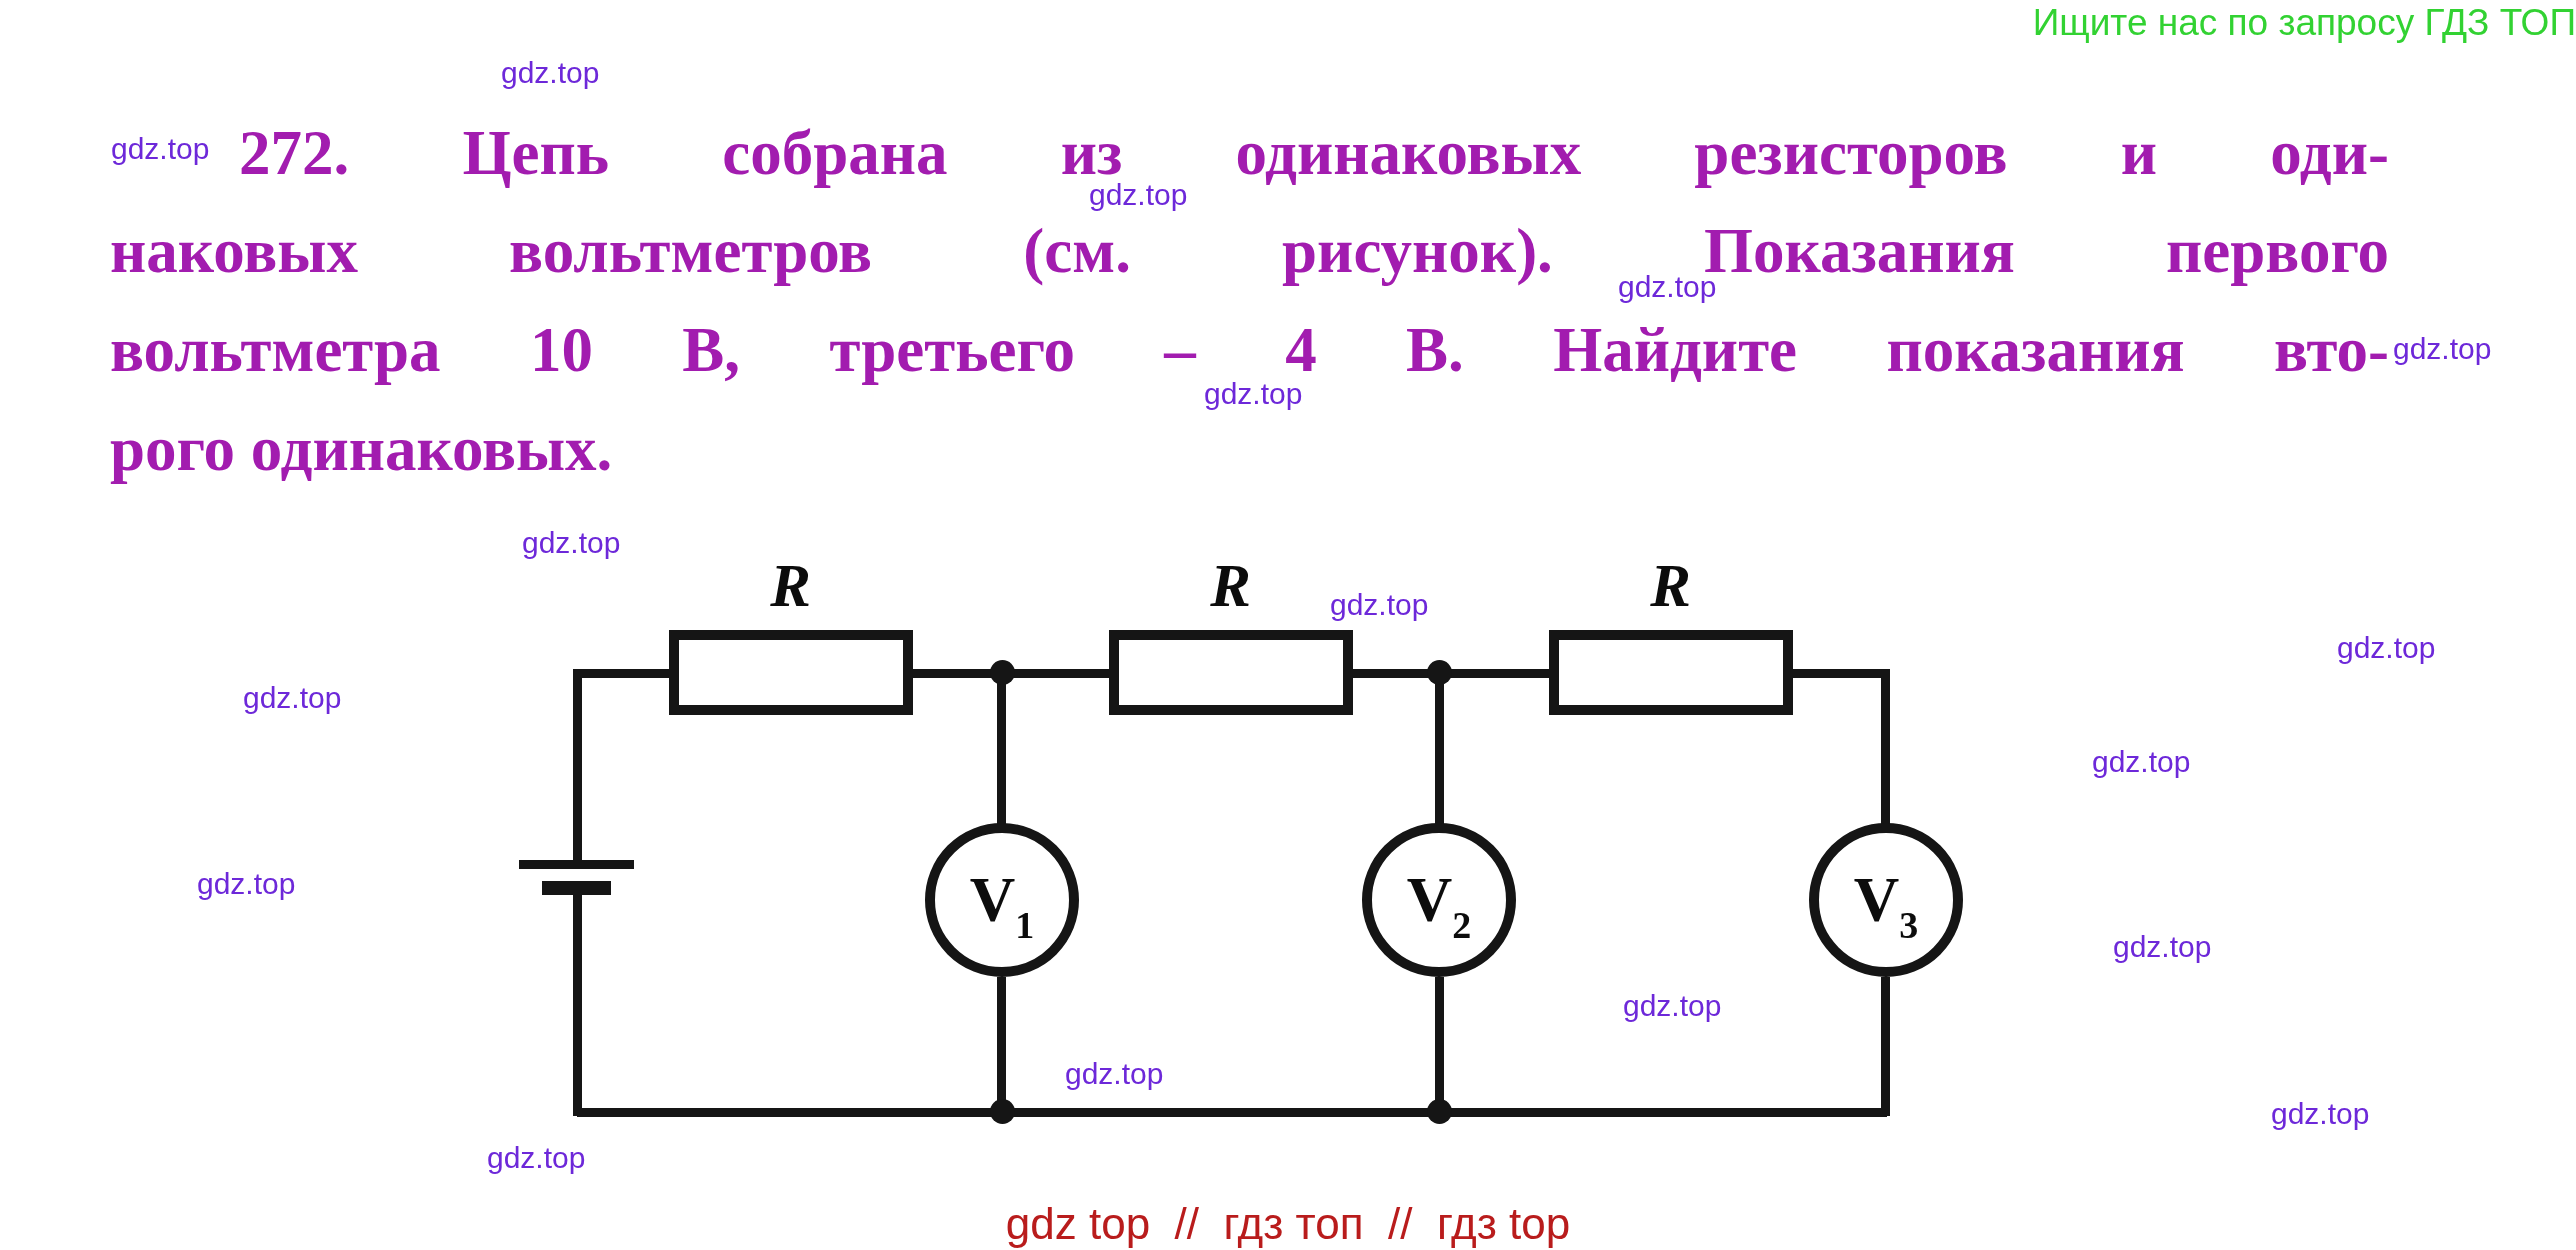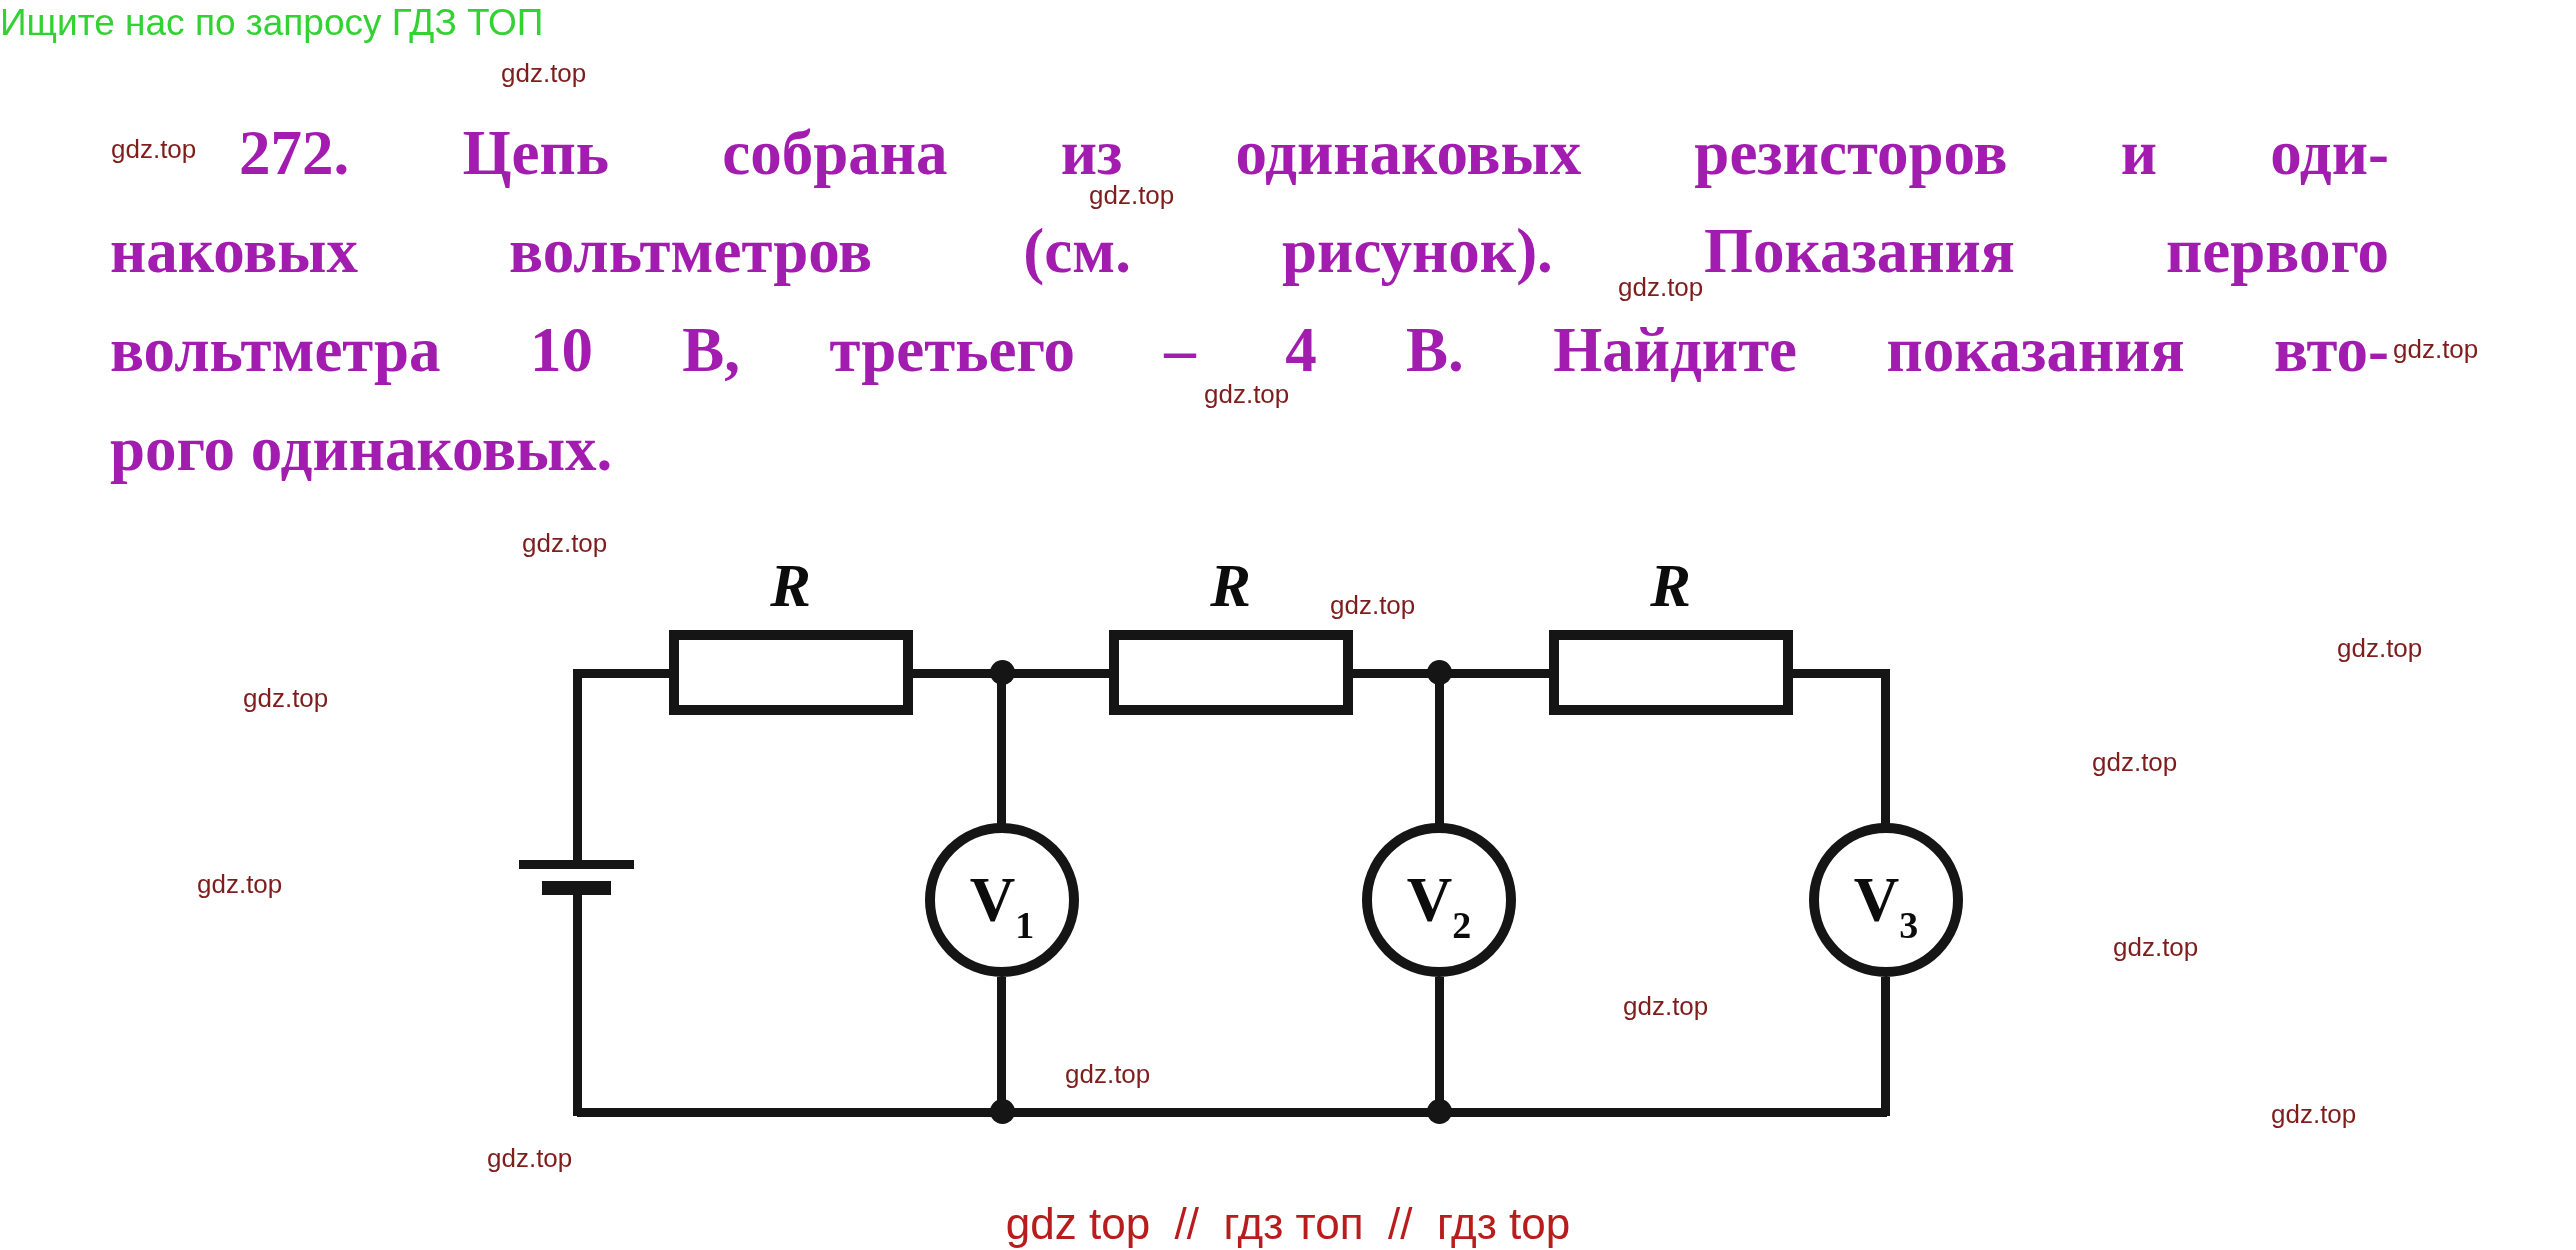--- a/index.html
+++ b/index.html
@@ -6,21 +6,21 @@
   #page{
     position:relative;
     width:2576px;height:1250px;
     background:#ffffff;
     overflow:hidden;
     font-family:"Liberation Serif", serif;
   }
   
   .promo{
     position:absolute;left:0;top:1.9px;width:2576px;
-    text-align:left;
+    text-align:right;
     font-family:"Liberation Sans", sans-serif;
     font-size:37px;font-weight:400;
     color:#32d232;
     white-space:pre;
   }
   
   .problem-line{
     position:absolute;left:110px;width:2279px;
     font-family:"Liberation Serif", serif;
     font-weight:700;color:#a21caf;
@@ -61,21 +61,21 @@
     font-family:"Liberation Serif", serif;
     font-weight:700;font-size:38px;color:#0c0c0c;line-height:1;
     align-self:flex-end;margin-bottom:23px;
   }
   .bat-long{position:absolute;left:519px;top:860px;width:115px;height:8.6px;background:#151515;}
   .bat-short{position:absolute;left:542px;top:881px;width:69px;height:14.4px;background:#151515;}
   
   .wm{
     position:absolute;
     font-family:"Liberation Sans", sans-serif;
-    font-size:26px;color:#7f1d1d;line-height:38px;
+    font-size:30px;color:#6d28d9;line-height:38px;
     white-space:pre;
   }
   
   .footer{
     position:absolute;left:0;top:1199px;width:2576px;
     text-align:center;
     font-family:"Liberation Sans", sans-serif;
     font-size:44px;font-weight:400;
     color:#b91c1c;
     white-space:pre;

